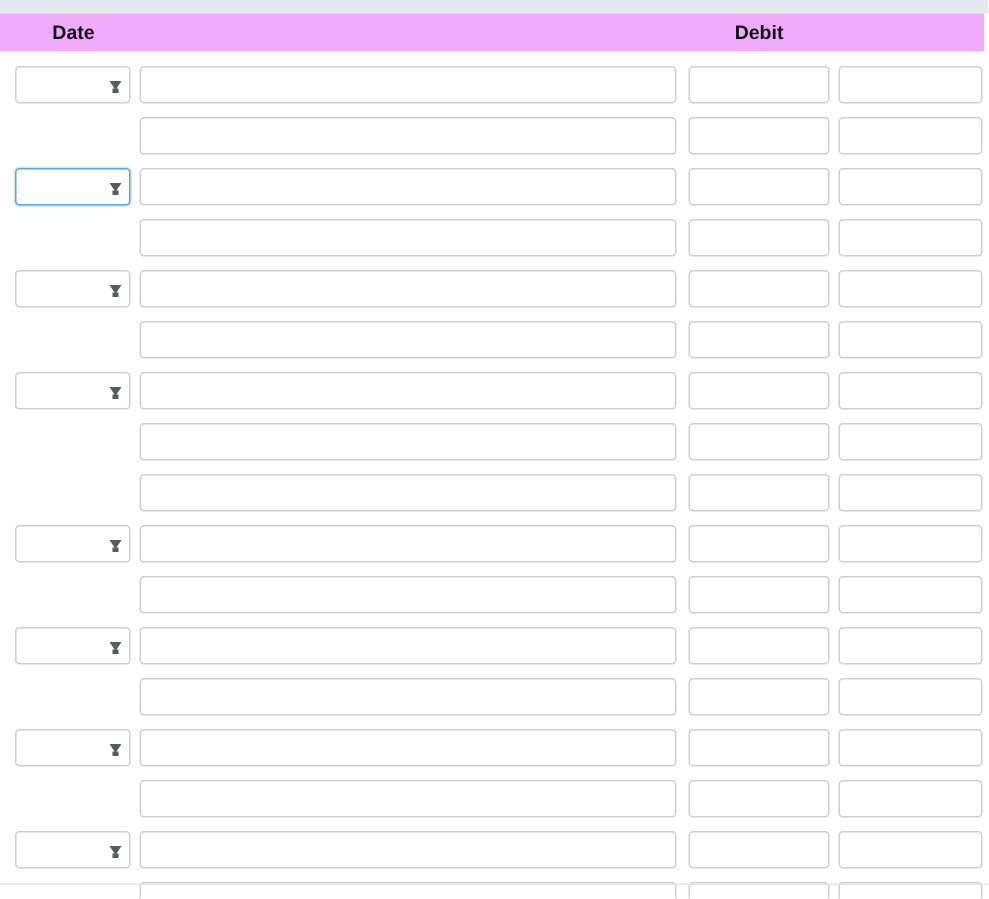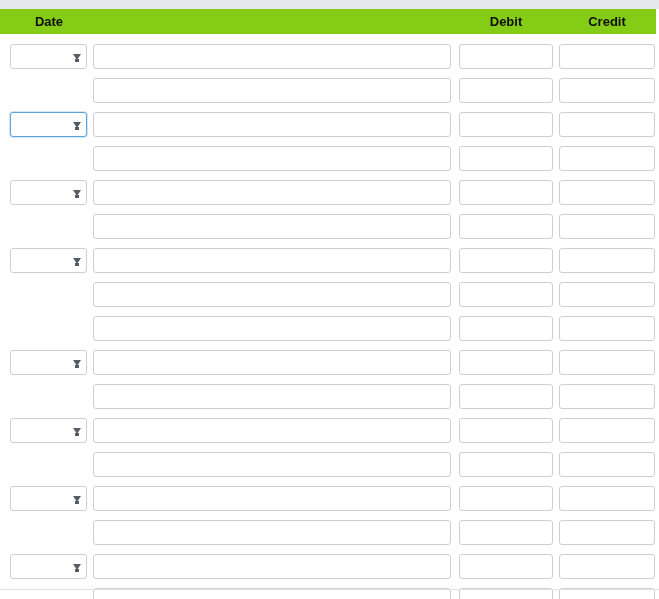--- a/index.html
+++ b/index.html
@@ -32,21 +32,21 @@
     background: #e5e9ed;
   }
 
   
   .table-header {
     position: absolute;
     left: 0;
     top: 9px;
     width: 656px;
     height: 25px;
-    background: #84cc16;
+    background: #f0abfc;
   }
   .th {
     position: absolute;
     top: 0;
     height: 25px;
     line-height: 25px;
     font-size: 13px;
     font-weight: bold;
     color: #0f0f0f;
     white-space: nowrap;
@@ -147,21 +147,20 @@
 </head>
 <body>
 
 <div id="journal-form">
 
   <div class="top-band"></div>
 
   <div class="table-header">
     <div class="th th-date">Date</div>
     <div class="th th-debit">Debit</div>
-    <div class="th th-credit">Credit</div>
   </div>
 
   <div class="rows" id="rows-container">
       <div class="row">
         <div class="date-select">
           <span class="caret"></span>
           <span class="caret-stem"></span>
         </div>
         <input type="text" class="cell-input in-account" value="" placeholder="" style="">
         <input type="text" class="cell-input in-debit" value="" style="">

